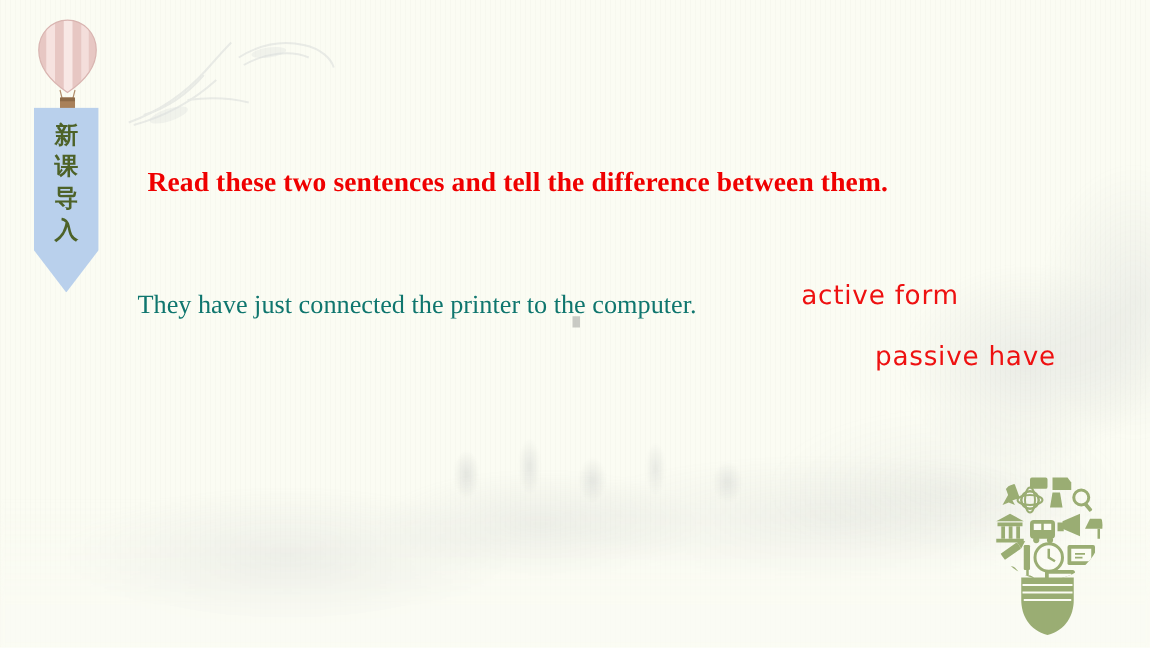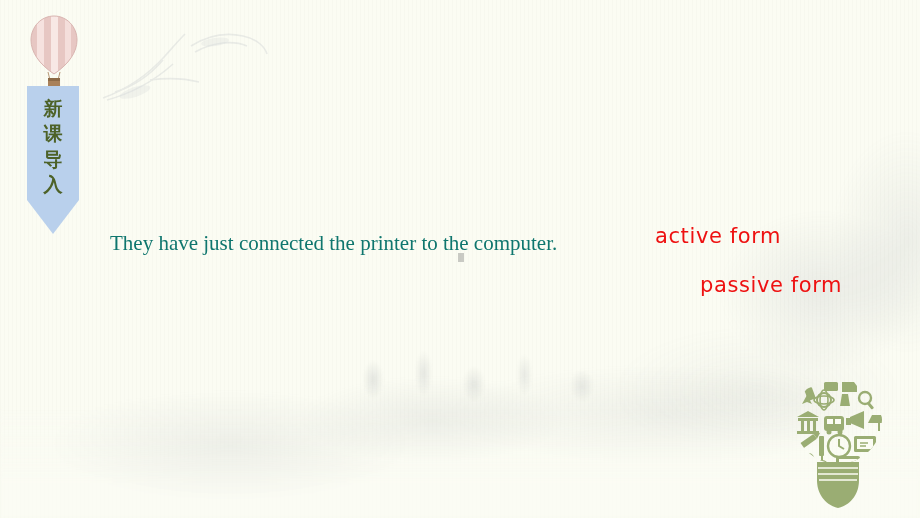--- a/index.html
+++ b/index.html
@@ -166,21 +166,21 @@
   .sentence-label {
     position: absolute;
     top: -2px;
     font-family: "DejaVu Sans", sans-serif;
     font-size: 21px;
     font-weight: 400;
     color: #ee1111;
     white-space: nowrap;
     letter-spacing: .6px;
   }
-  #sentence-label-0 { left: 545px; }
+  #sentence-label-0 { left: 531px; }
   #sentence-label-1 { left: 590px; top: -3px; }
 
   #text-caret-mark {
     position: absolute;
     left: 458px;
     top: 253px;
     width: 6px;
     height: 9px;
     background: rgba(140,142,140,0.45);
   }
@@ -251,30 +251,31 @@
       <div id="lesson-banner-shape"></div>
       <div id="lesson-banner-text">
         <span>新</span>
         <span>课</span>
         <span>导</span>
         <span>入</span>
       </div>
     </div>
   </div>
 
+  <div id="main-title">Read these two sentences and tell the difference between them.</div>
 
   <div id="sentence-list">
 
     <div class="sentence-row">
       <div class="sentence-text">They have just connected the printer to the computer.</div>
       <div class="sentence-label" id="sentence-label-0">active form</div>
     </div>
 
     <div class="sentence-row">
-      <div class="sentence-label" id="sentence-label-1">passive form</div>
+      <div class="sentence-label" id="sentence-label-1">passive have</div>
     </div>
   </div>
 
   <div id="text-caret-mark"></div>
 
   <div id="idea-bulb-graphic">
     <svg viewBox="0 0 108 140" xmlns="http://www.w3.org/2000/svg">
       <defs>
         <clipPath id="bulbClip">
           <circle cx="54" cy="50" r="44"></circle>

